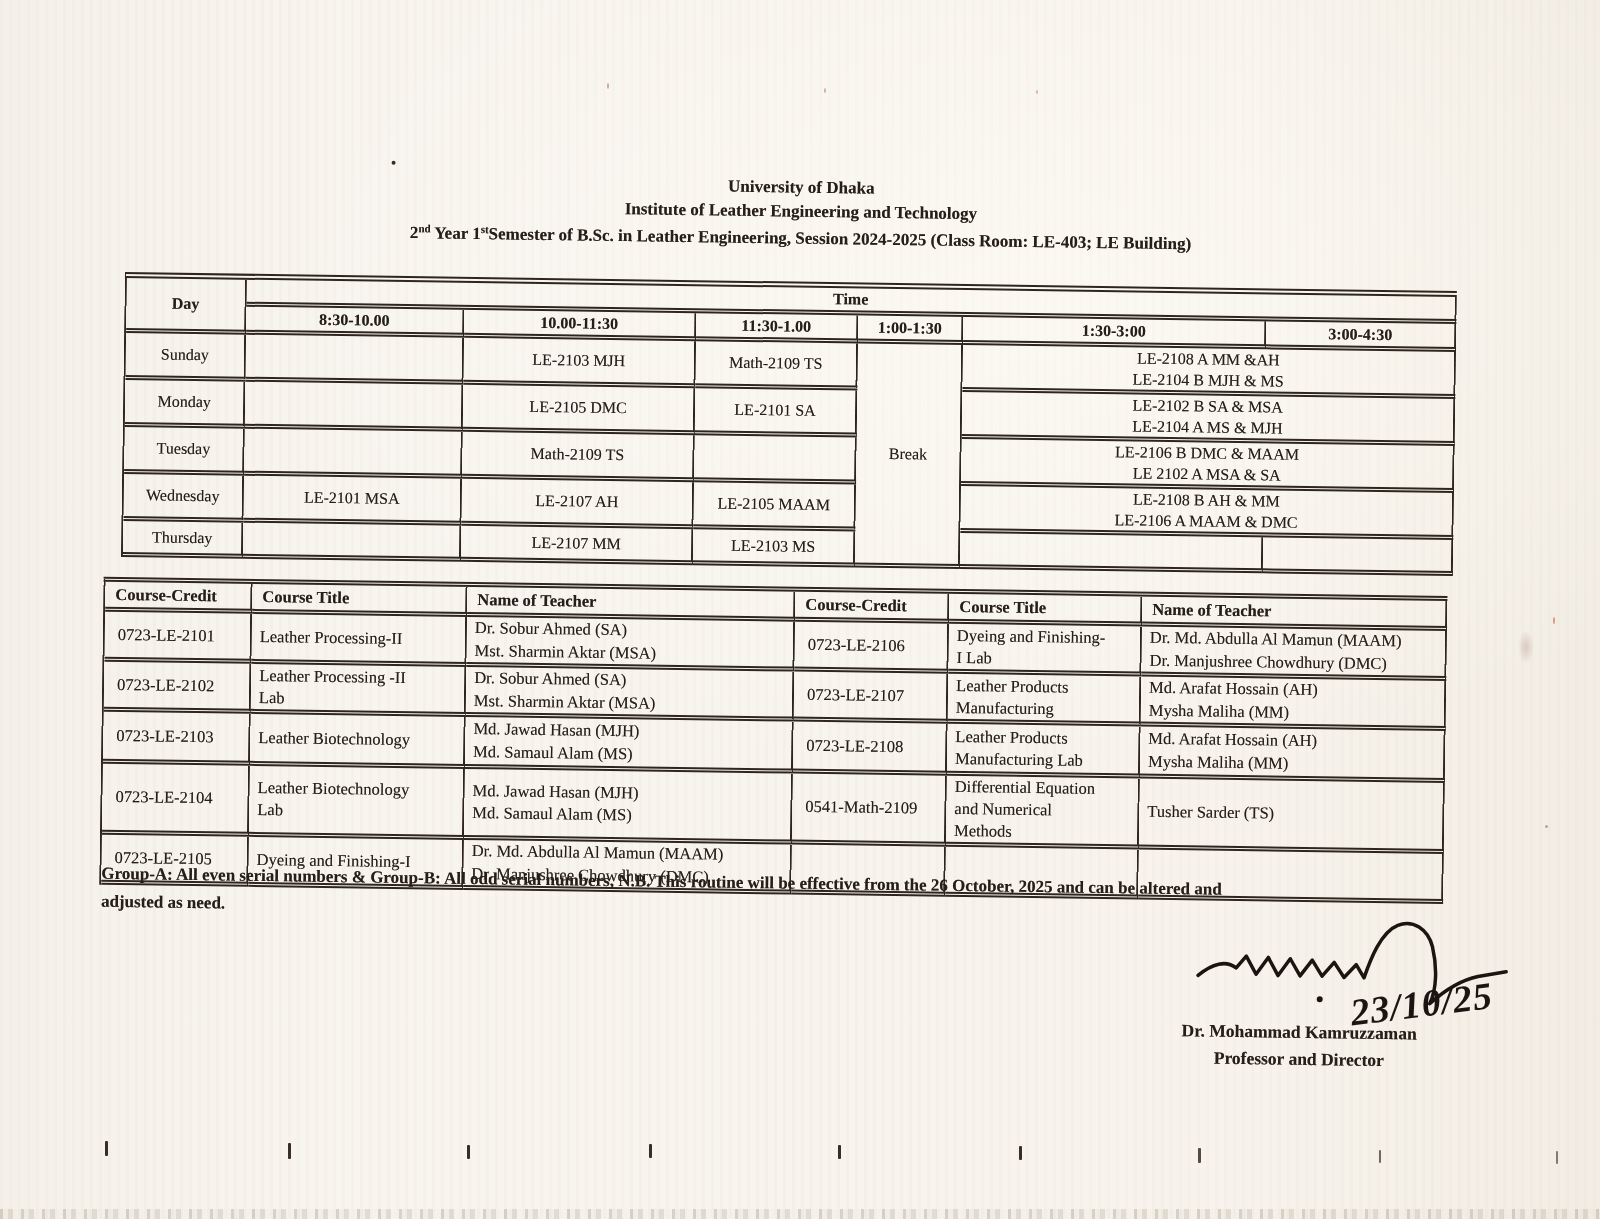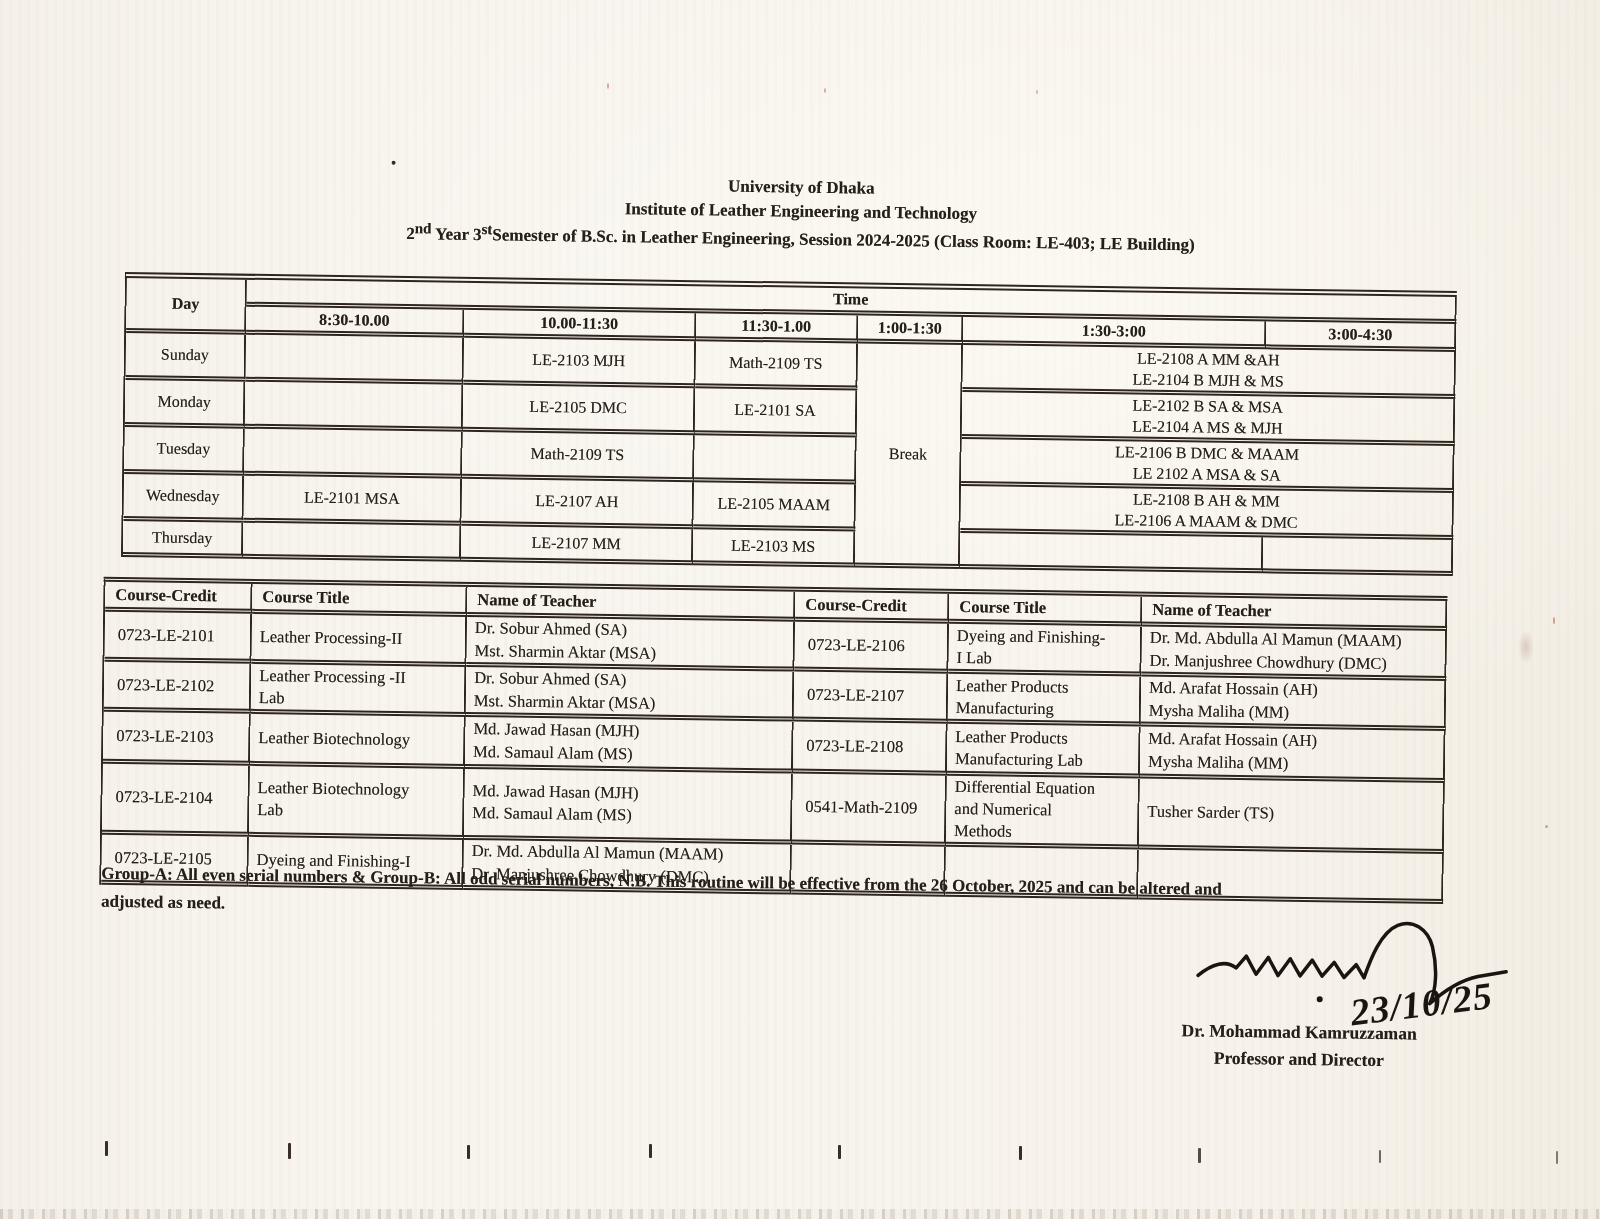--- a/index.html
+++ b/index.html
@@ -14,21 +14,21 @@
   }
   .sheet{
     position:absolute;inset:0;
     transform:rotate(0.82deg);
     transform-origin:125px 272px;
   }
   .txt{text-shadow:0 0 .6px rgba(40,32,24,.55);}
   
   .doc-header{position:absolute;left:0;top:166px;width:1600px;text-align:center;
     font-weight:bold;font-size:17px;line-height:23.5px;}
-  .doc-header sup{font-size:15px;vertical-align:6px;}
+  .doc-header sup{font-size:11px;vertical-align:6px;}
   
   table{border-collapse:separate;border-spacing:0;table-layout:fixed;}
   td,th{box-sizing:border-box;padding:0;font-weight:normal;overflow:hidden;}
   .timetable{
     position:absolute;left:125px;top:272px;width:1330px;
     border-top:6px double #2e261e;border-left:2px solid #2e261e;
     font-size:16px;
   }
   .timetable td,.timetable th{
     border-right:2px solid #2e261e;border-bottom:5px double #2e261e;
@@ -78,21 +78,21 @@
   }
 </style>
 </head>
 <body>
 
 <div class="sheet">
 
   <div class="doc-header txt">
     <div>University of Dhaka</div>
     <div>Institute of Leather Engineering and Technology</div>
-    <div><span>2</span><sup>nd</sup><span> Year 3</span><sup>st</sup><span>Semester of B.Sc. in Leather Engineering, Session 2024-2025 (Class Room: LE-403; LE Building)</span></div>
+    <div><span>2</span><sup>nd</sup><span> Year 1</span><sup>st</sup><span>Semester of B.Sc. in Leather Engineering, Session 2024-2025 (Class Room: LE-403; LE Building)</span></div>
   </div>
 
   <div class="speck" style="left:390px;top:157px;width:4px;height:4px;background:#3c2b20;"></div>
 
   <table class="timetable txt">
     <colgroup>
       <col style="width:120px">
         <col style="width:218px">
         <col style="width:232px">
       <col style="width:162px">

